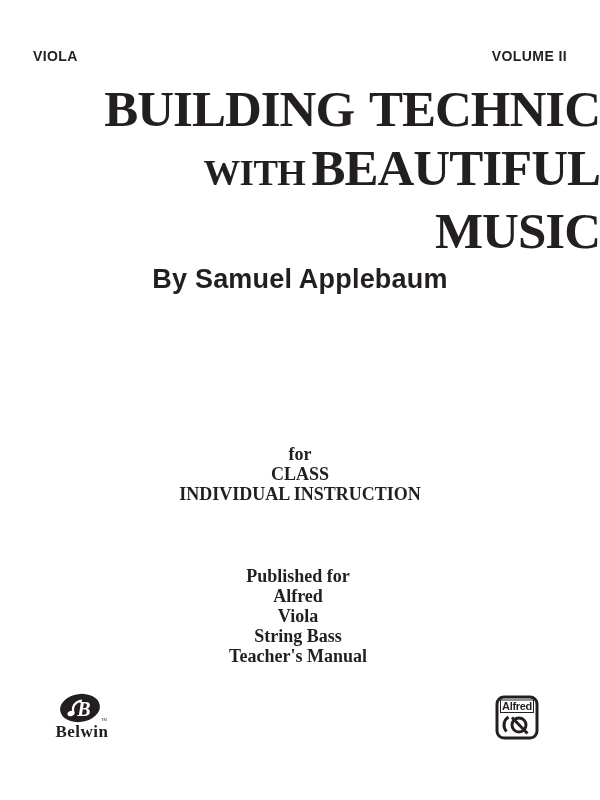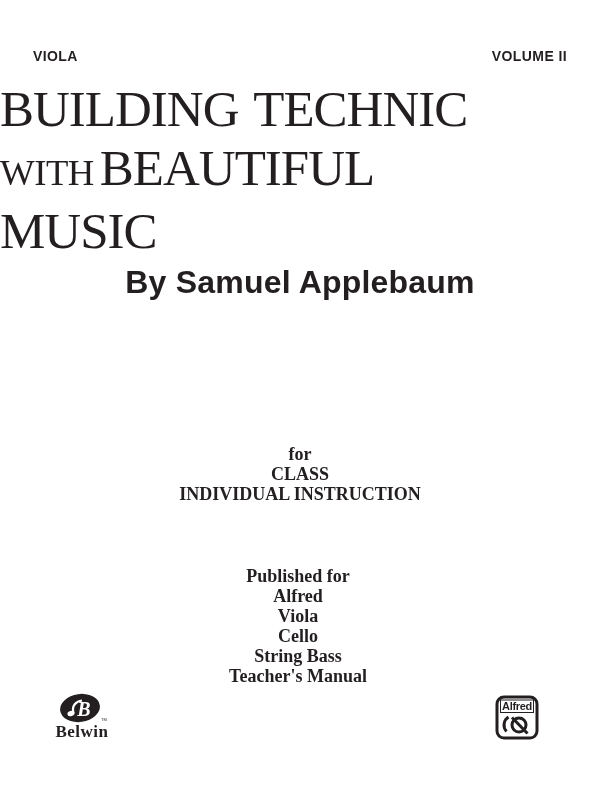--- a/index.html
+++ b/index.html
@@ -29,44 +29,44 @@
     font-weight: bold;
     font-size: 14px;
     letter-spacing: 0.4px;
   }
 
   
   .title-block {
     top: 80px;
     left: 0;
     right: 0;
-    text-align: left;
+    text-align: right;
     font-family: "Liberation Serif", serif;
-    font-weight: normal;
+    font-weight: bold;
     font-size: 51px;
     line-height: 59px;
     letter-spacing: -1px;
     word-spacing: 4px;
     white-space: nowrap;
   }
   .title-block .small-caps-word {
     font-size: 0.72em;
     letter-spacing: -0.5px;
     margin-right: 6px;
   }
 
   
   .author {
     top: 264px;
     left: 0;
     right: 0;
     text-align: center;
     font-family: "Liberation Sans", sans-serif;
     font-weight: bold;
-    font-size: 32px;
+    font-size: 27px;
     letter-spacing: 0.2px;
   }
 
   
   .usage {
     top: 444px;
     left: 0;
     right: 0;
     text-align: center;
     font-family: "Liberation Serif", serif;
@@ -118,21 +118,20 @@
 <div class="abs usage">
   <div>for</div>
   <div>CLASS</div>
   <div>INDIVIDUAL INSTRUCTION</div>
 </div>
 
 <div class="abs published">
   <div>Published for</div>
   <div>Alfred</div>
   <div>Viola</div>
-  <div>Cello</div>
   <div>String Bass</div>
   <div>Teacher's Manual</div>
 </div>
 
 <div class="abs belwin-logo">
   <svg width="84" height="50" viewBox="0 0 84 50">
     <ellipse cx="38" cy="16" rx="20" ry="14" fill="#231f20" transform="rotate(-8 38 16)"></ellipse>
     <path d="M 31.5 21 C 29.5 14 33.5 9.5 40 8.5" stroke="#ffffff" stroke-width="2.2" fill="none"></path>
     <ellipse cx="29" cy="21.5" rx="3.6" ry="2.6" fill="#ffffff" transform="rotate(-20 29 21.5)"></ellipse>
     <text x="42" y="23.5" text-anchor="middle" font-family="Liberation Serif, serif" font-style="italic" font-weight="bold" font-size="20" fill="#ffffff">B</text>

